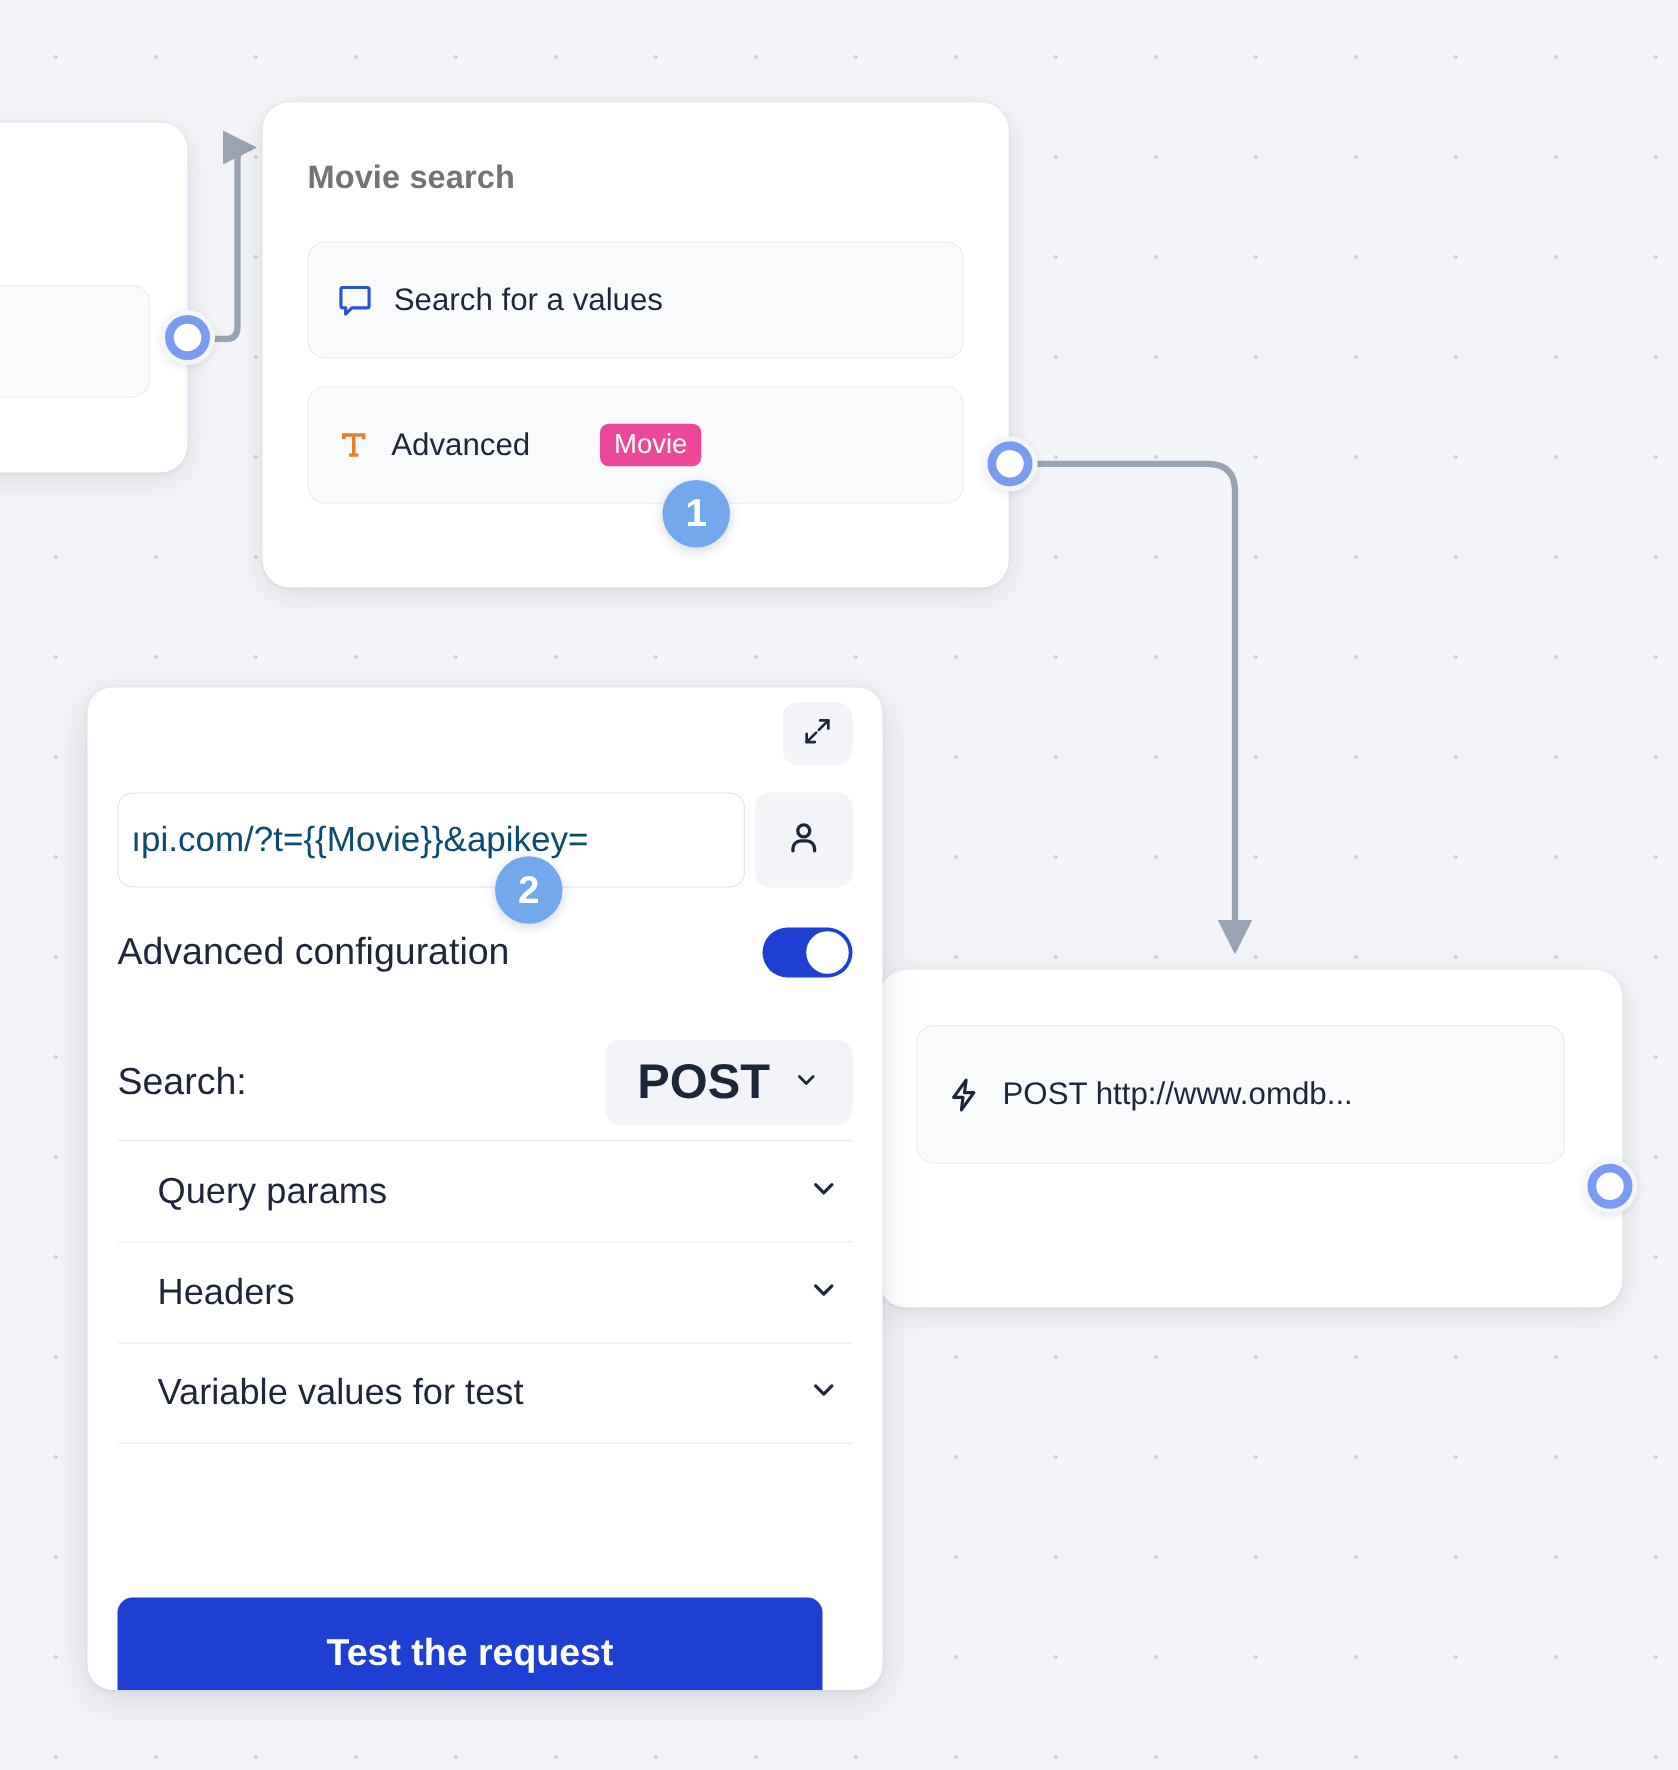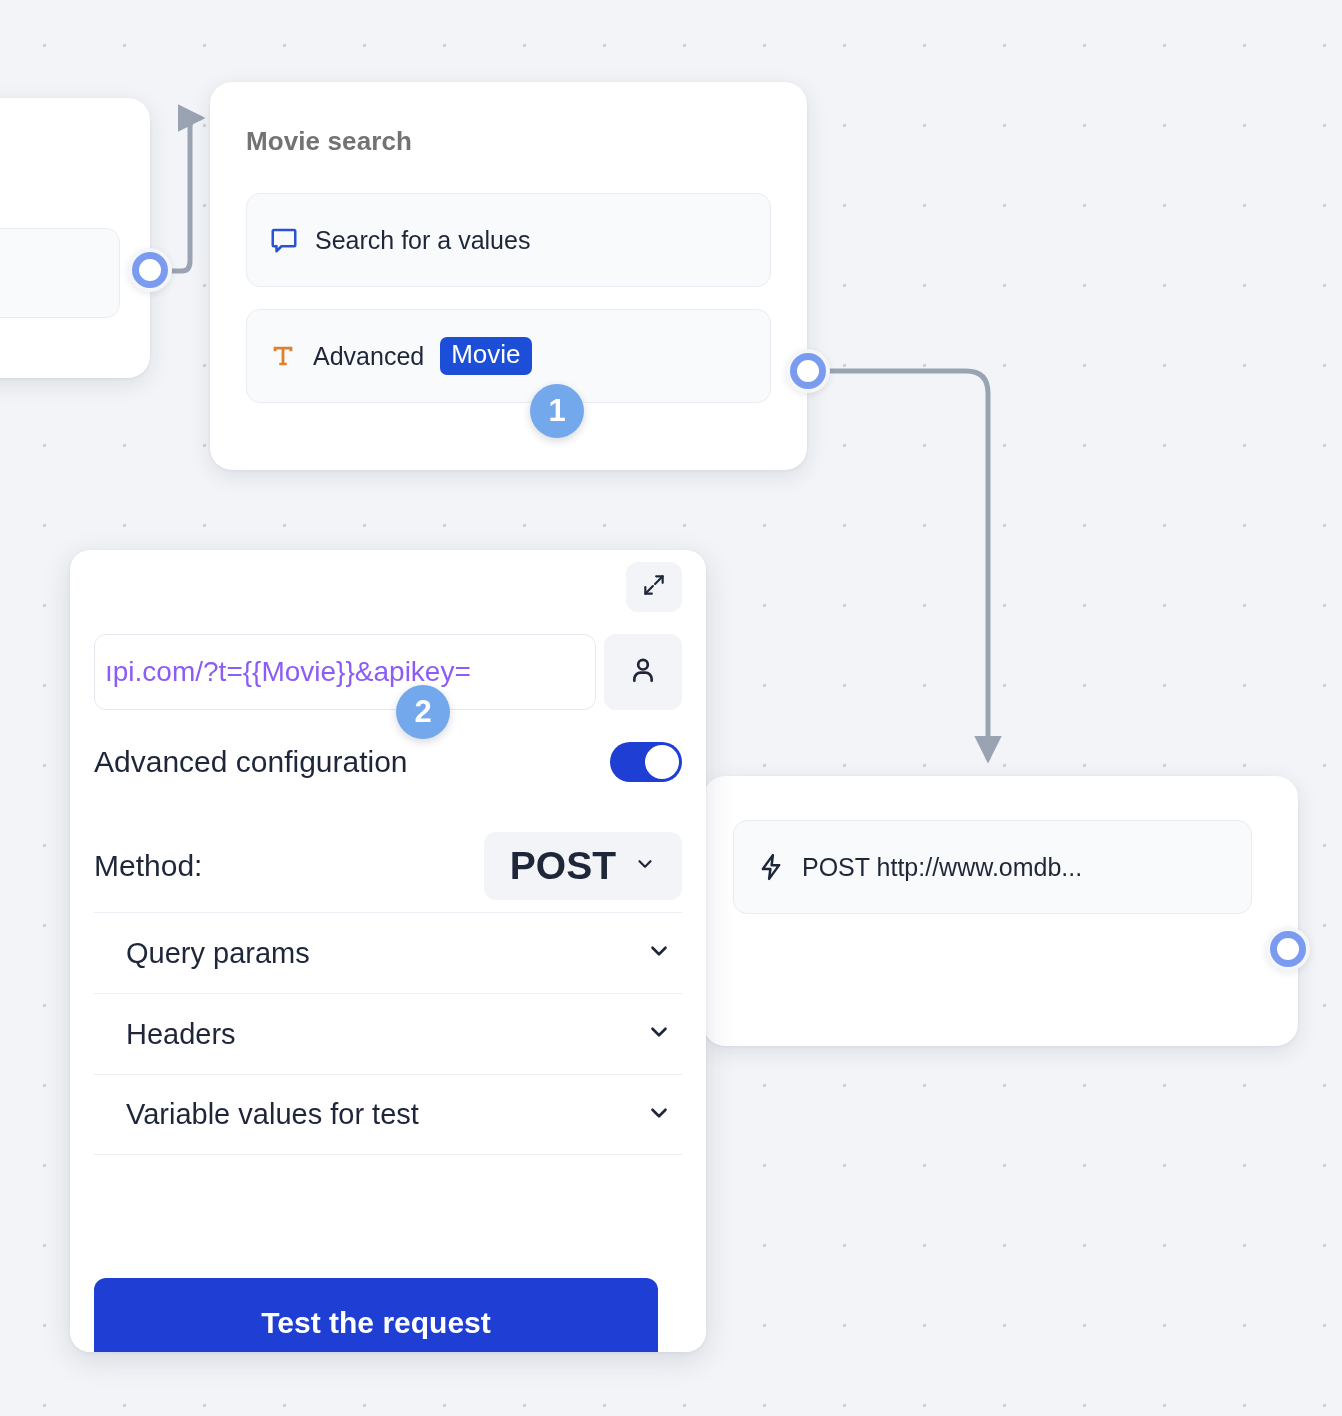--- a/index.html
+++ b/index.html
@@ -87,38 +87,39 @@
     left: 210px;
     top: 82px;
     width: 597px;
     height: 388px;
     padding: 44px 36px 0 36px;
   }
   #node-movie-search .node-title { margin-bottom: 36px; }
   #node-movie-search .node-row { height: 94px; margin-bottom: 22px; }
 
   .var-chip {
-    background: #1d4ed8;
+    background: #ec4899;
     color: #ffffff;
     border-radius: 7px;
     padding: 3px 11px 5px 11px;
-    font-size: 26px;
+    font-size: 22px;
     line-height: 1.15;
+    margin-left: 40px;
   }
 
   
   #node-omdb {
     left: 703px;
     top: 776px;
     width: 595px;
     height: 270px;
     padding: 44px 46px 0 30px;
   }
   #node-omdb .node-title { margin-bottom: 30px; margin-left: 0; }
-  #node-omdb .node-row { height: 94px; }
+  #node-omdb .node-row { height: 111px; }
   #node-omdb .tail {
     position: absolute;
     left: -11px;
     top: 155px;
     width: 0; height: 0;
     border-top: 14px solid transparent;
     border-bottom: 14px solid transparent;
     border-right: 13px solid #f4f6f9;
   }
 
@@ -206,21 +207,21 @@
     border: 1px solid #e4e8ee;
     border-radius: 12px;
     background: #ffffff;
     display: flex;
     align-items: center;
     overflow: hidden;
     padding: 0 14px;
   }
   .url-input span {
     font-size: 28px;
-    color: #8b5cf6;
+    color: #0c4a6e;
     white-space: nowrap;
     display: block;
     margin-left: -4px;
   }
   #auth-btn { width: 78px; height: 76px; border-radius: 12px; }
 
   .adv-row {
     position: absolute;
     left: 24px;
     top: 192px;
@@ -393,21 +394,21 @@
       </span>
     </div>
   </div>
 
   <div class="adv-row">
     <span class="adv-label">Advanced configuration</span>
     <span class="toggle"></span>
   </div>
 
   <div class="method-row">
-    <span class="method-label">Method:</span>
+    <span class="method-label">Search:</span>
     <span class="method-select">
       <span class="mval">POST</span>
       <span>
         <svg width="22" height="22" viewBox="0 0 24 24" fill="none" stroke="#1e2639" stroke-width="2.4" stroke-linecap="round" stroke-linejoin="round">
           <path d="M6 9 L12 15 L18 9"></path>
         </svg>
       </span>
     </span>
   </div>
 

